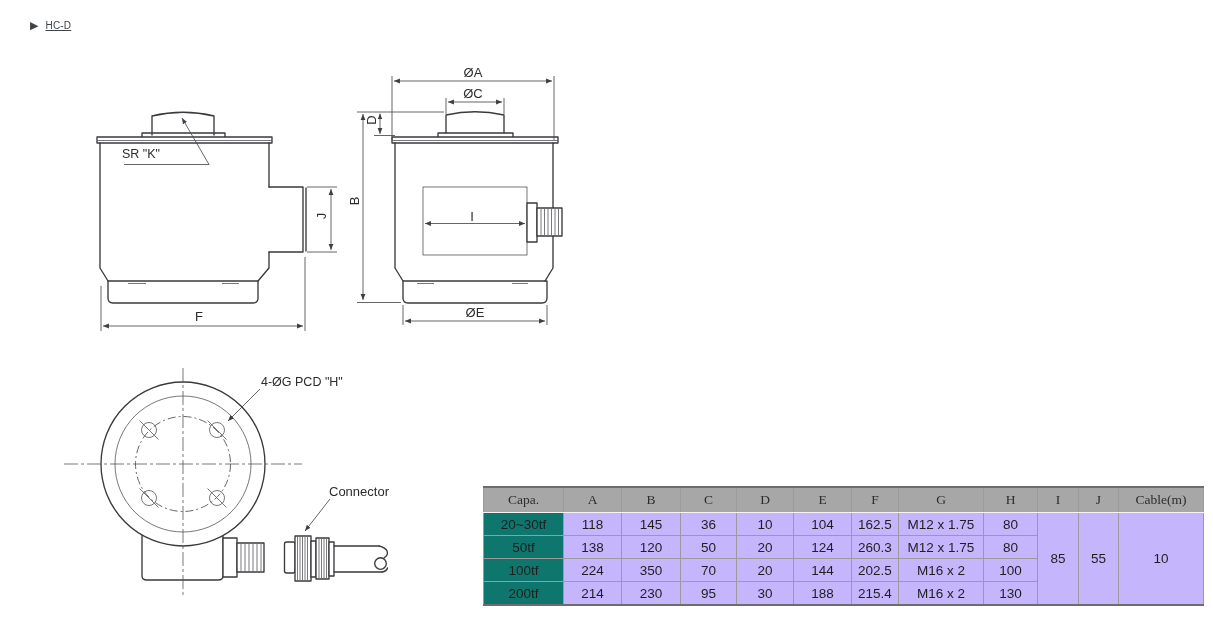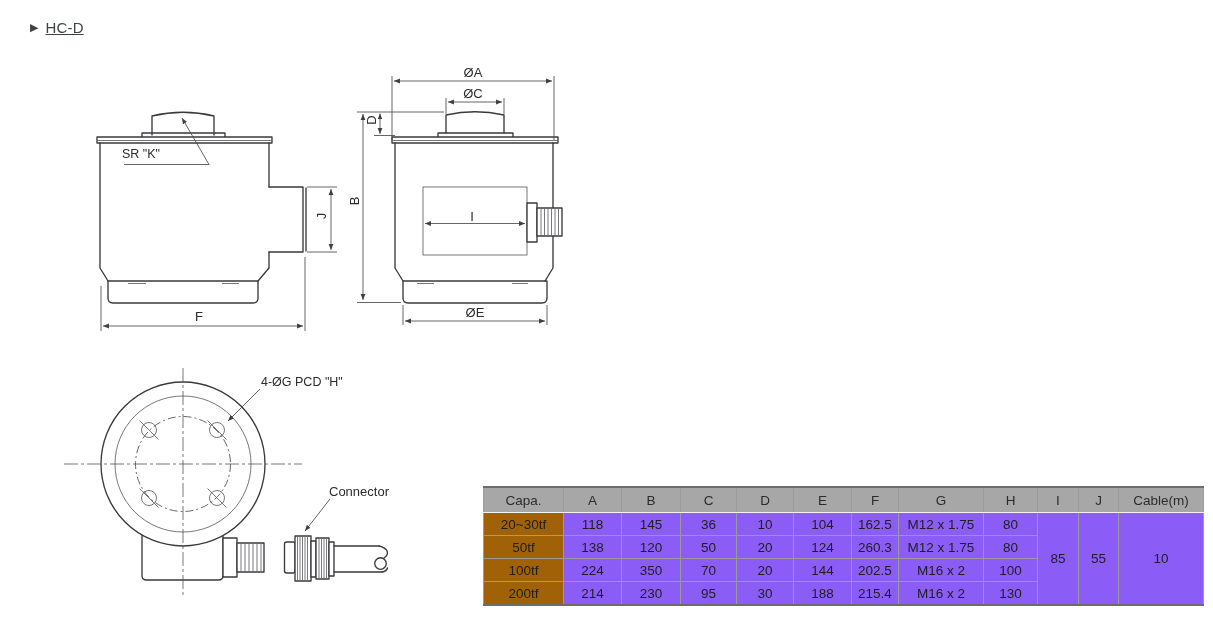--- a/index.html
+++ b/index.html
@@ -2,40 +2,40 @@
 <html><head>
 <meta charset="utf-8">
 <style>
   html,body{margin:0;padding:0;background:#ffffff;}
   #stage{position:relative;width:1213px;height:623px;background:#ffffff;overflow:hidden;
          font-family:"Liberation Sans",sans-serif;color:#2b2b2b;}
   
   #title{position:absolute;left:30px;top:20px;display:flex;align-items:center;gap:7px;
          color:#3e4347;}
   #title .marker{font-size:11px;line-height:1;}
-  #title .label{font-size:15px;line-height:1;letter-spacing:.2px;text-decoration:underline;}
+  #title .label{font-size:10px;line-height:1;letter-spacing:.2px;text-decoration:underline;}
   
   #drawing{position:absolute;left:0;top:0;}
   .ol{fill:none;stroke:#3a3a3e;stroke-width:1.35;stroke-linejoin:round;stroke-linecap:round;}
   .olf{fill:#ffffff;stroke:#3a3a3e;stroke-width:1.35;stroke-linejoin:round;}
   .tl{fill:none;stroke:#55555a;stroke-width:0.8;}
   .dim{fill:none;stroke:#4a4a4e;stroke-width:0.85;}
   .cl{fill:none;stroke:#55555a;stroke-width:0.8;stroke-dasharray:14 3 3 3;}
   .pcd{stroke-dasharray:8 3 2 3;}
   text.lbl{fill:#2b2b2b;font-family:"Liberation Sans",sans-serif;font-size:13px;}
   text.sm{font-size:12.5px;}
   
   #spec-table{position:absolute;left:483px;top:486px;width:720px;border-collapse:collapse;
               table-layout:fixed;font-size:13.5px;color:#1f1f1f;
               border-top:2px solid #6d6d6d;border-bottom:2px solid #6d6d6d;}
   #spec-table th,#spec-table td{border:1px solid #9b9b9b;text-align:center;padding:0;
               font-weight:normal;white-space:nowrap;overflow:hidden;}
-  #spec-table th{height:24px;background:#a7a7a7;color:#2c2c2c;border-bottom-color:#f4f4f4;}
-  #spec-table td{height:22px;background:#8b5cf6;}
-  #spec-table td.capa{background:#a16207;}
+  #spec-table th{height:24px;background:#a7a7a7;color:#2c2c2c;border-bottom-color:#f4f4f4;font-family:Liberation Serif, serif;}
+  #spec-table td{height:22px;background:#c4b5fd;}
+  #spec-table td.capa{background:#0f766e;}
 </style>
 </head>
 <body>
 
 <div id="stage">
 
   <div id="title">
     <span class="marker">▶</span>
     <span class="label">HC-D</span>
   </div>

